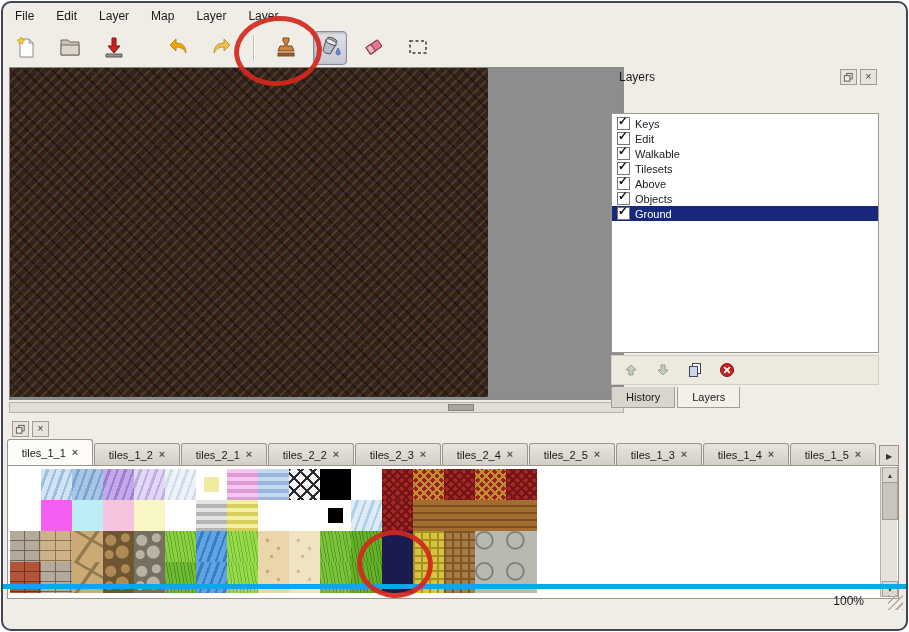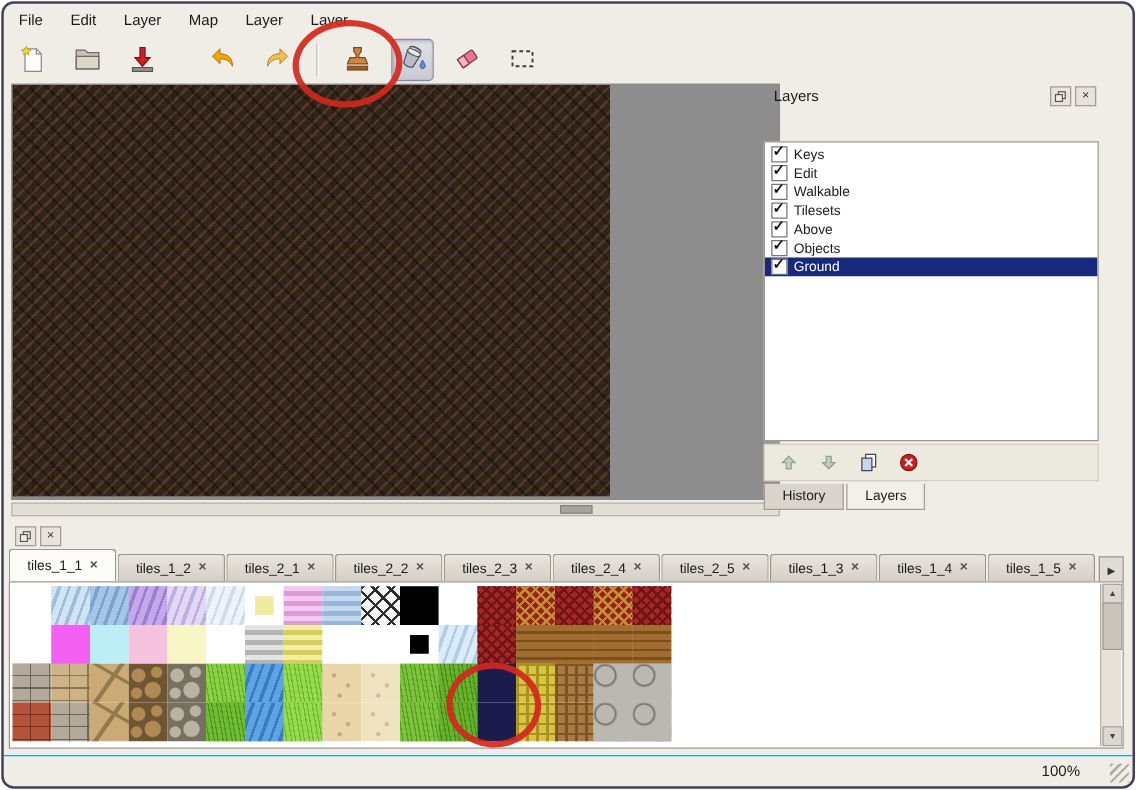--- a/index.html
+++ b/index.html
@@ -75,21 +75,21 @@
   .ts-palette{position:absolute;left:2px;right:2px;top:44px;bottom:2px;background:#ffffff;border:1px solid #9a968e;overflow:hidden;}
   .tile-grid{position:absolute;left:2px;top:3px;display:grid;grid-template-columns:repeat(17,31px);grid-auto-rows:31px;}
   .tile{width:31px;height:31px;}
   .ts-vscroll{position:absolute;right:1px;top:1px;bottom:1px;width:16px;background:#e6e2da;border-left:1px solid #b6b2aa;}
   .vs-btn{position:absolute;left:1px;width:14px;height:14px;border:1px solid #a8a49c;background:#dcd8d0;
       display:flex;align-items:center;justify-content:center;font-size:7px;color:#444;}
   .vs-up{top:0;} .vs-down{bottom:0;}
   .vs-thumb{position:absolute;left:1px;top:15px;width:14px;height:36px;background:#c9c5bd;border:1px solid #a09c94;}
 
   
-  .statusbar{position:absolute;left:0;right:0;bottom:0;height:24px;border-top:1px solid #0ea5e9;}
+  .statusbar{position:absolute;left:0;right:0;bottom:16px;height:24px;border-top:5px solid #0ea5e9;}
   .status-zoom{position:absolute;right:42px;top:5px;font-size:12px;}
   .resize-grip{position:absolute;right:3px;bottom:3px;width:15px;height:15px;
       background:repeating-linear-gradient(135deg,#b2aea6 0 2px,transparent 2px 5px);}
 
   
   .annotation{position:absolute;border:5px solid #d2281c;border-radius:50%;pointer-events:none;opacity:.92;}
   #circle-tool{left:231px;top:13px;width:78px;height:60px;transform:rotate(-5deg);}
   #circle-tile{left:354px;top:527px;width:66px;height:58px;transform:rotate(4deg);}
 </style>
 </head>

